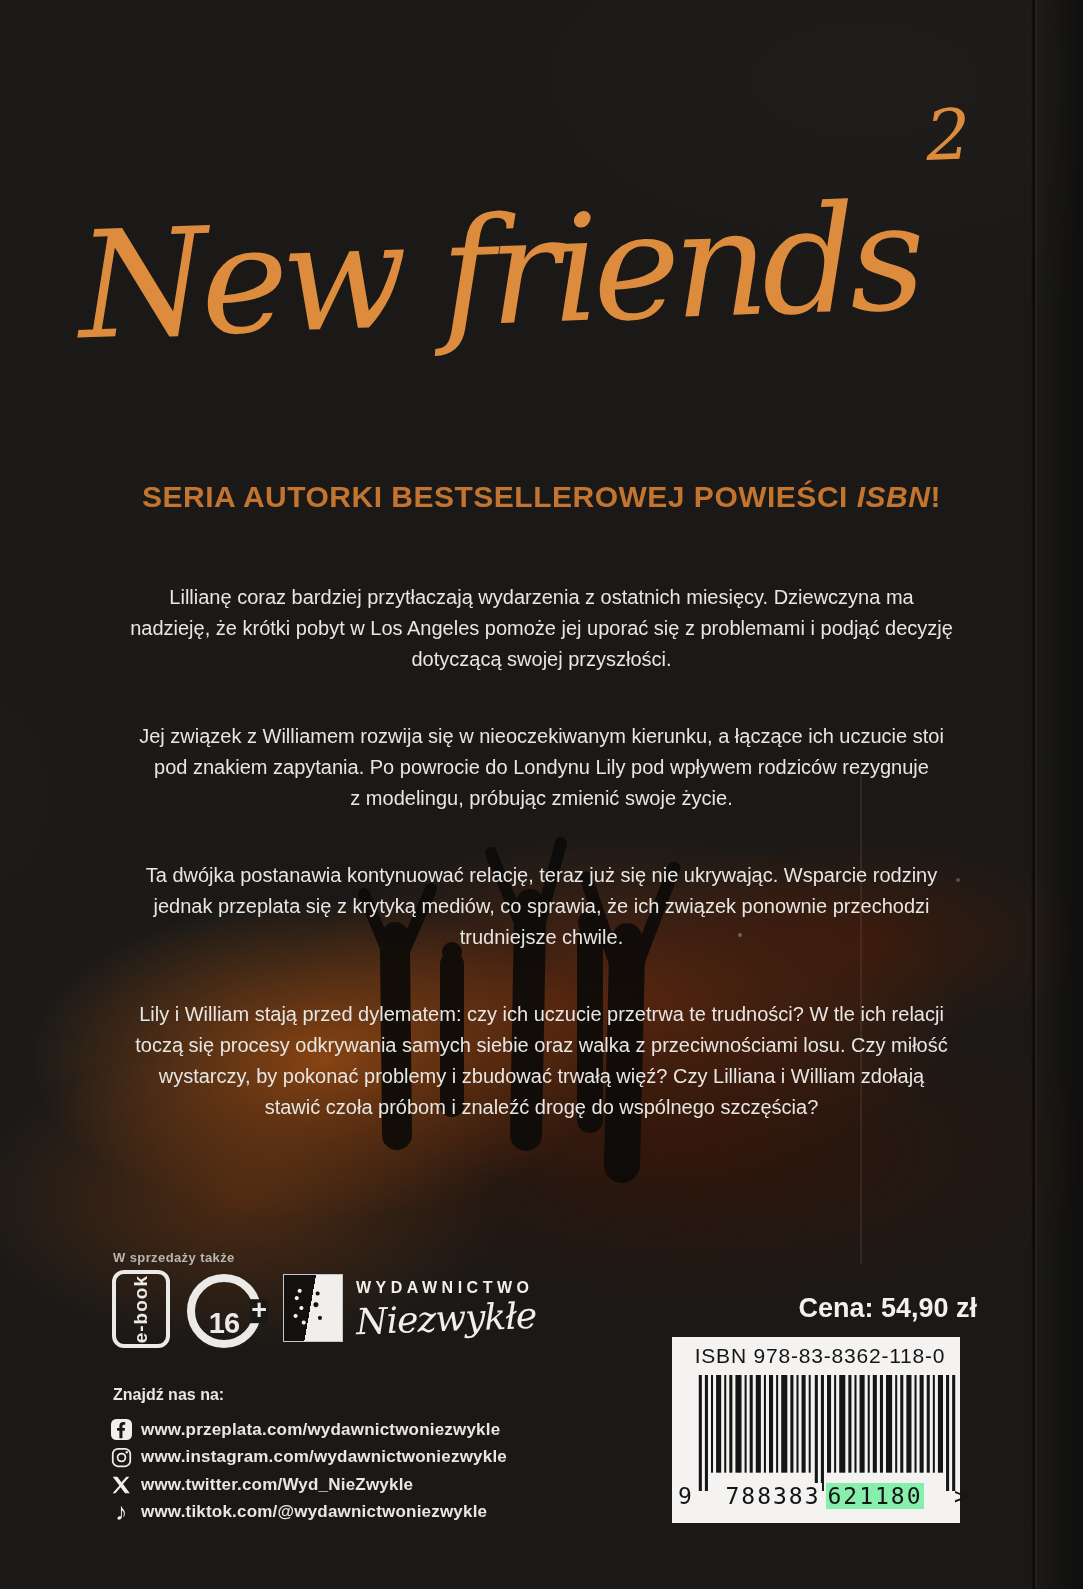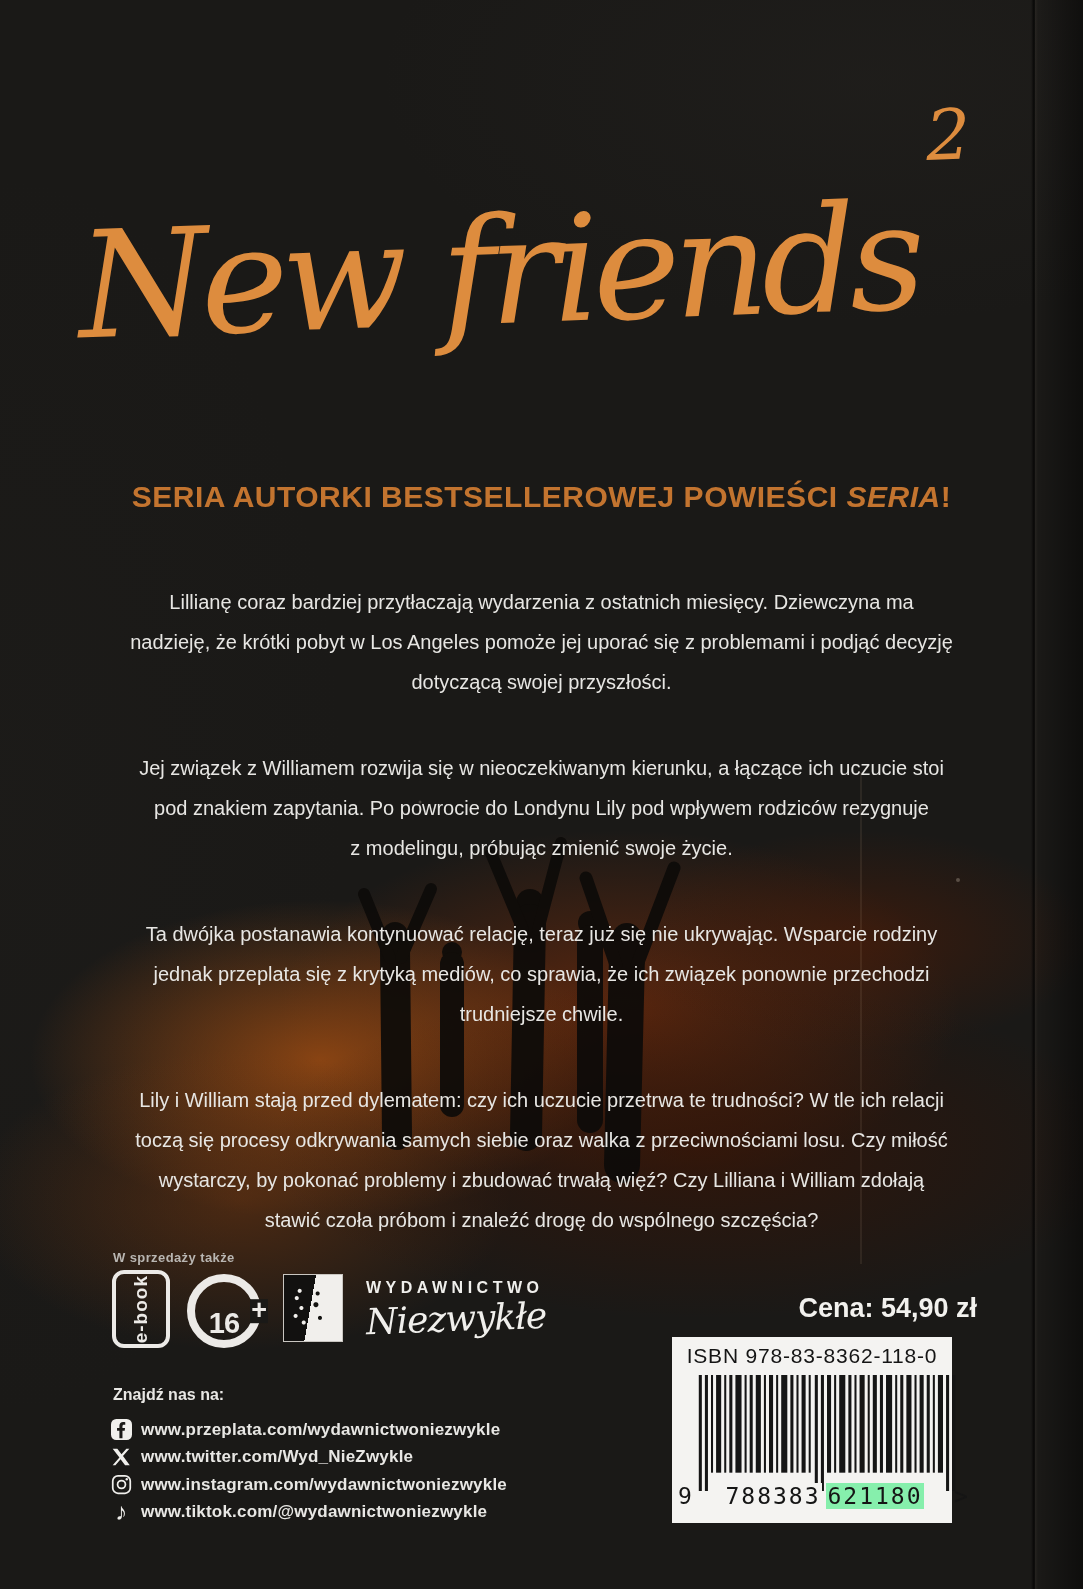--- a/index.html
+++ b/index.html
@@ -22,38 +22,38 @@
   .title { position:absolute; z-index:2; top:86px; left:0; right:30px; text-align:center;
     color:#dd8c3e; font-family:"DejaVu Serif", serif; font-style:italic; font-weight:400;
     font-size:148px; letter-spacing:-7px; transform:rotate(-2deg); white-space:nowrap; }
   .title sup { font-size:70px; position:relative; top:-98px; margin-left:12px; letter-spacing:0; }
 
   .tagline { position:absolute; z-index:2; top:480px; left:0; width:100%; text-align:center;
     color:#c3742f; font-size:30px; font-weight:700; letter-spacing:0.5px; white-space:nowrap; }
   .tagline em { font-style:italic; }
 
   .synopsis { position:absolute; z-index:2; top:582px; left:50%; transform:translateX(-50%);
-    width:1000px; text-align:center; color:#e7e6e3; font-size:20px; line-height:40px; }
+    width:1000px; text-align:center; color:#e7e6e3; font-size:20px; line-height:31px; }
   .synopsis p { margin:0 0 46px; white-space:pre-line; }
 
   .availability { position:absolute; z-index:2; left:113px; top:1250px; font-size:13px;
     font-weight:700; color:#b9b6b2; letter-spacing:0.4px; filter:blur(0.4px); }
 
   .ebook { position:absolute; z-index:2; left:112px; top:1270px; width:50px; height:70px;
     border:4px solid #eceae7; border-radius:12px; display:flex; align-items:center; justify-content:center; }
   .ebook span { writing-mode:vertical-rl; transform:rotate(180deg); color:#eceae7;
     font-size:19px; font-weight:700; letter-spacing:1px; }
 
   .age { position:absolute; z-index:2; left:187px; top:1274px; width:58px; height:58px;
     border:8px solid #eceae7; border-radius:50%; display:flex; align-items:flex-end; justify-content:center; }
   .age .num { color:#eceae7; font-size:29px; font-weight:700; letter-spacing:-1px; }
   .age .plus { position:absolute; right:-15px; top:50%; transform:translateY(-50%);
     color:#eceae7; font-size:27px; font-weight:700; background:#1a1917; padding:1px 1px; line-height:0.8; }
 
-  .publisher { position:absolute; z-index:2; left:283px; top:1274px; display:flex; gap:23px; }
+  .publisher { position:absolute; z-index:2; left:283px; top:1274px; display:flex; gap:13px; }
   .pub-icon { width:58px; height:66px; border:1px solid #c9c6c1;
     background:
       radial-gradient(circle 2px at 22% 35%, #f1efec 0 1.5px, transparent 2.5px),
       radial-gradient(circle 2px at 30% 50%, #f1efec 0 1.5px, transparent 2.5px),
       radial-gradient(circle 2px at 20% 62%, #f1efec 0 1.5px, transparent 2.5px),
       radial-gradient(circle 2px at 34% 72%, #f1efec 0 1.5px, transparent 2.5px),
       radial-gradient(circle 2px at 27% 24%, #f1efec 0 1.5px, transparent 2.5px),
       radial-gradient(circle 3px at 55% 45%, #141311 0 2px, transparent 3px),
       radial-gradient(circle 2px at 62% 65%, #141311 0 1.5px, transparent 2.5px),
       radial-gradient(circle 2px at 58% 28%, #141311 0 1.5px, transparent 2.5px),
@@ -68,21 +68,21 @@
   .socials { position:absolute; z-index:2; left:110px; top:1416px; }
   .social-row { display:flex; align-items:center; gap:9px; height:27.5px; }
   .social-icon { width:22px; height:22px; display:flex; align-items:center; justify-content:center; }
   .social-url { color:#e8e7e4; font-size:17px; font-weight:600; letter-spacing:0.2px; white-space:nowrap; }
   .note-glyph { color:#f0efec; font-size:24px; line-height:1; }
 
   .price { position:absolute; z-index:2; right:106px; top:1293px; color:#f2f1ee;
     font-size:27px; font-weight:700; white-space:nowrap; }
 
   .isbn-box { position:absolute; z-index:2; left:672px; top:1337px; width:280px; height:186px;
-    background:#f4f3f1; color:#151515; }
+    background:#f4f3f1; color:#151515;padding-left:8px; }
   .isbn-label { text-align:center; padding-top:7px; font-size:21px; letter-spacing:0.8px; }
   .isbn-box svg { position:absolute; left:26px; top:38px; }
   .bc-digits { position:absolute; top:146px; left:0; width:100%; height:28px;
     font-family:"DejaVu Sans Mono", monospace; font-size:23px; }
   .bc-digits .d1 { position:absolute; left:6px; }
   .bc-digits .g1 { position:absolute; left:52px; width:98px; text-align:center; background:#f4f3f1; letter-spacing:2px; }
   .bc-digits .g2 { position:absolute; left:154px; width:98px; text-align:center; background:#86efac; letter-spacing:2px; }
   .bc-digits .ar { position:absolute; left:282px; }
 </style>
 </head>
@@ -142,21 +142,21 @@
       <path d="M637 965 L674 868" stroke-width="13"></path>
     </g>
   </svg>
 
   <div class="scratch"></div>
   <div class="crease"></div>
   <div class="edge-shadow"></div>
 
   <h1 class="title"><span>New friends</span><sup>2</sup></h1>
 
-  <div class="tagline"><span>SERIA AUTORKI BESTSELLEROWEJ POWIEŚCI </span><em>SERIA</em><span>!</span></div>
+  <div class="tagline"><span>SERIA AUTORKI BESTSELLEROWEJ POWIEŚCI </span><em>ISBN</em><span>!</span></div>
 
   <div class="synopsis">
     <p>Lillianę coraz bardziej przytłaczają wydarzenia z ostatnich miesięcy. Dziewczyna ma
 nadzieję, że krótki pobyt w Los Angeles pomoże jej uporać się z problemami i podjąć decyzję
 dotyczącą swojej przyszłości.</p>
     <p>Jej związek z Williamem rozwija się w nieoczekiwanym kierunku, a łączące ich uczucie stoi
 pod znakiem zapytania. Po powrocie do Londynu Lily pod wpływem rodziców rezygnuje
 z modelingu, próbując zmienić swoje życie.</p>
     <p>Ta dwójka postanawia kontynuować relację, teraz już się nie ukrywając. Wsparcie rodziny
 jednak przeplata się z krytyką mediów, co sprawia, że ich związek ponownie przechodzi
@@ -192,35 +192,35 @@
       <span class="social-icon">
         <svg width="21" height="21" viewBox="0 0 24 24">
             <rect x="0" y="0" width="24" height="24" rx="6" fill="#f0efec"></rect>
             <path fill="#1a1917" d="M15.6 13.5l.5-3.2h-3V8.2c0-.9.4-1.7 1.8-1.7h1.4V3.7s-1.3-.2-2.5-.2c-2.5 0-4.2 1.5-4.2 4.3v2.5H6.9v3.2h2.7V22h3.5v-8.5z"></path>
           </svg>
       </span>
       <span class="social-url">www.przeplata.com/wydawnictwoniezwykle</span>
     </div>
     <div class="social-row">
       <span class="social-icon">
-        <svg width="20" height="20" viewBox="0 0 24 24" fill="#f0efec">
-            <path d="M2 2h5.6l5 6.7L18.4 2H22l-7.6 8.9L22.5 22h-5.6l-5.4-7.2L5.3 22H2l8.1-9.5z"></path>
-          </svg>
-      </span>
-      <span class="social-url">www.twitter.com/Wyd_NieZwykle</span>
-    </div>
-    <div class="social-row">
-      <span class="social-icon">
         <svg width="21" height="21" viewBox="0 0 24 24" fill="none" stroke="#f0efec" stroke-width="2">
             <rect x="2" y="2" width="20" height="20" rx="6"></rect>
             <circle cx="12" cy="12" r="4.5"></circle>
             <circle cx="18" cy="6" r="1.4" fill="#f0efec" stroke="none"></circle>
           </svg>
       </span>
       <span class="social-url">www.instagram.com/wydawnictwoniezwykle</span>
+    </div>
+    <div class="social-row">
+      <span class="social-icon">
+        <svg width="20" height="20" viewBox="0 0 24 24" fill="#f0efec">
+            <path d="M2 2h5.6l5 6.7L18.4 2H22l-7.6 8.9L22.5 22h-5.6l-5.4-7.2L5.3 22H2l8.1-9.5z"></path>
+          </svg>
+      </span>
+      <span class="social-url">www.twitter.com/Wyd_NieZwykle</span>
     </div>
     <div class="social-row">
       <span class="social-icon">
           <span class="note-glyph">♪</span>
         </span>
       <span class="social-url">www.tiktok.com/@wydawnictwoniezwykle</span>
     </div>
   </div>
 
   <div class="price">Cena: 54,90 zł</div>

